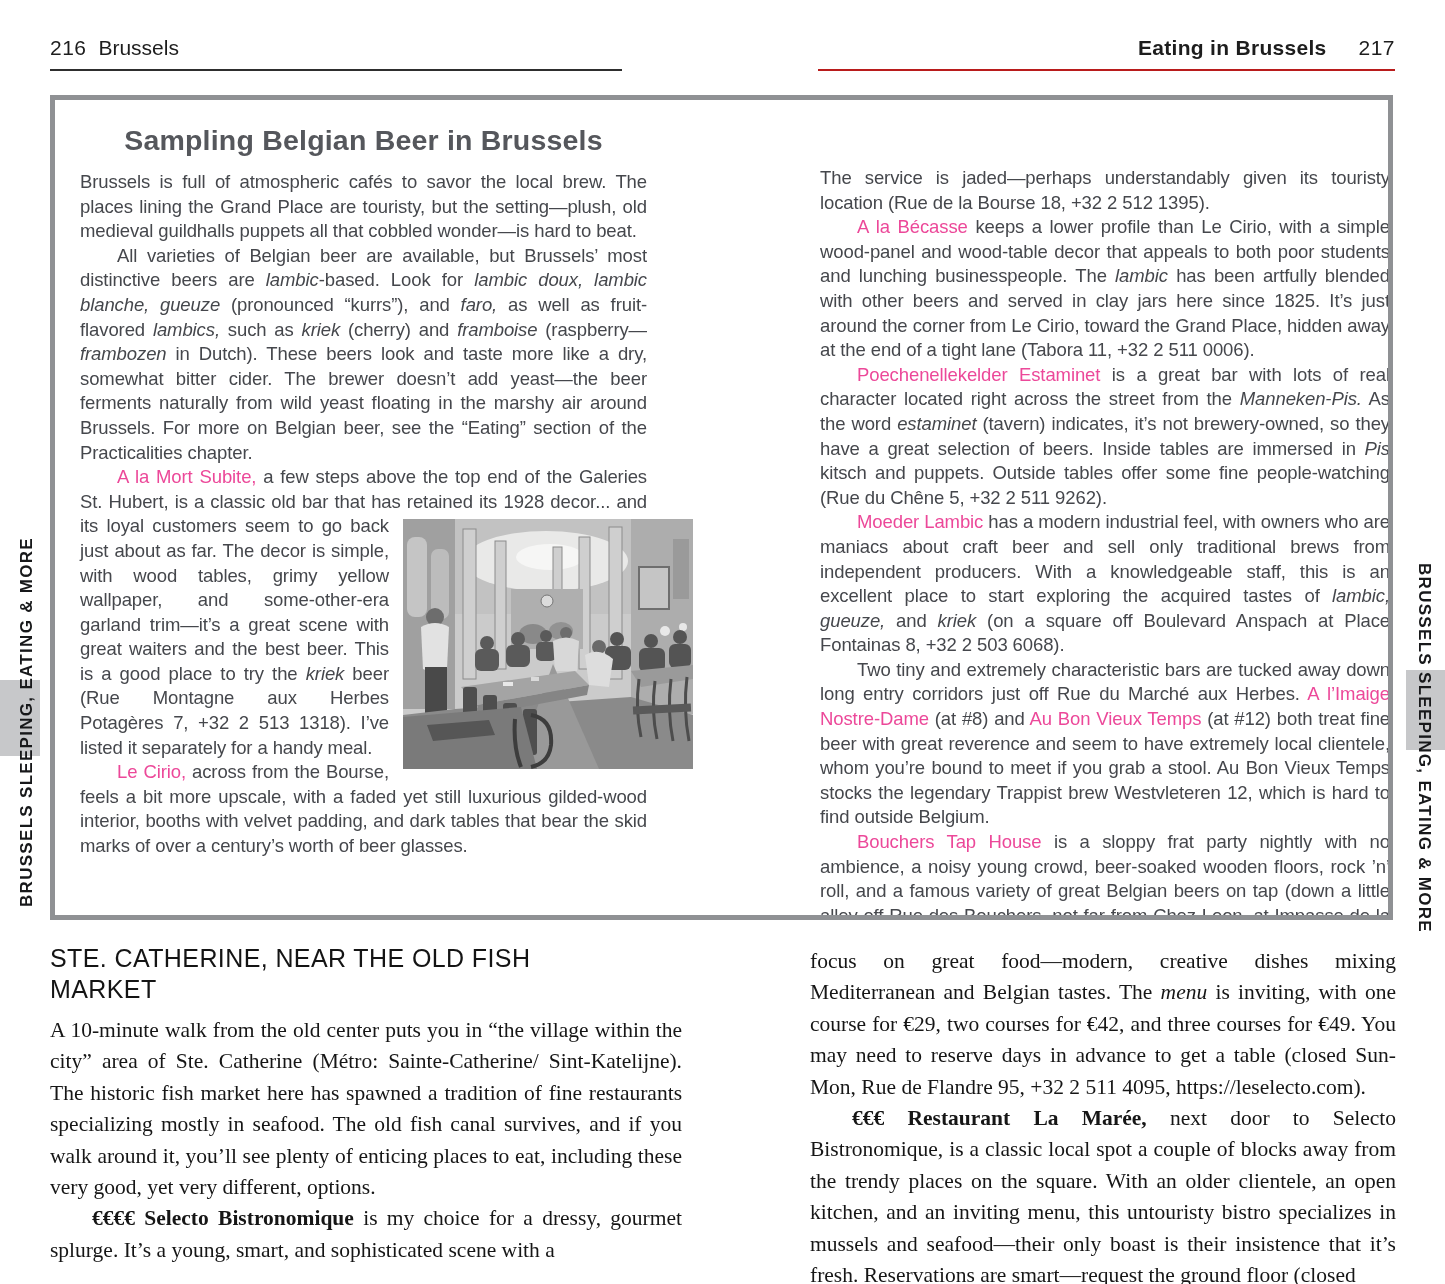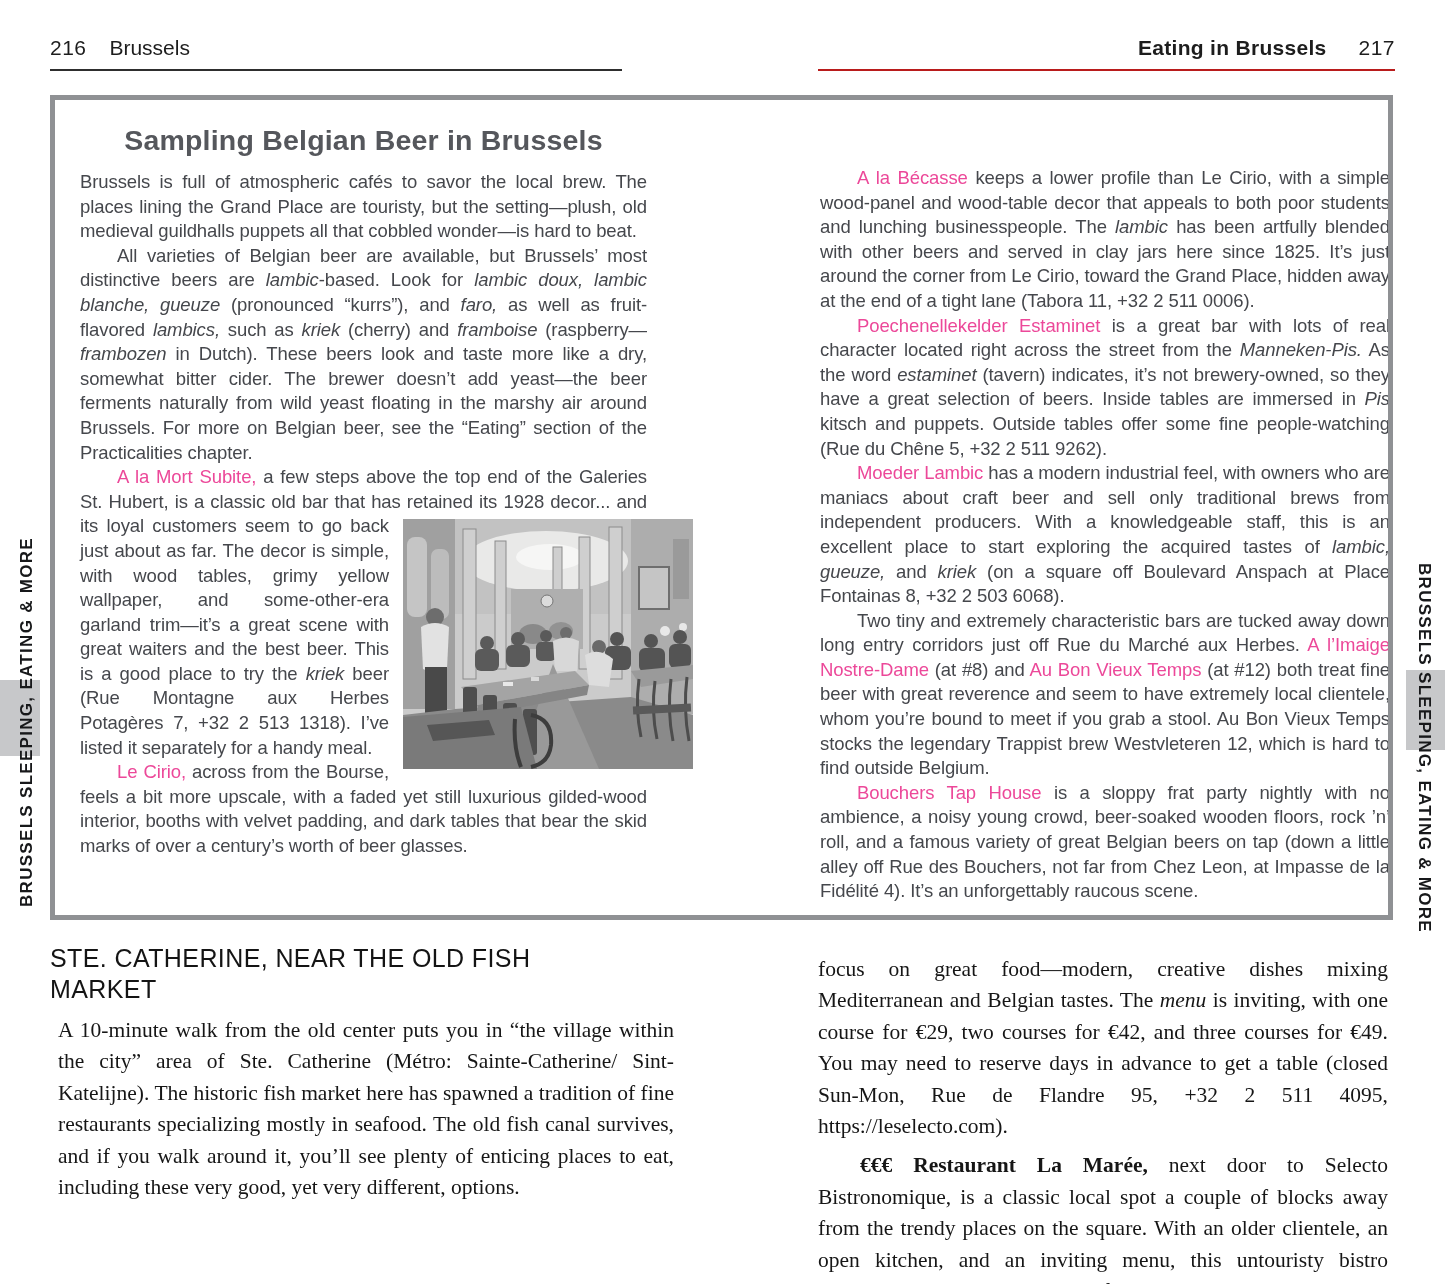--- a/index.html
+++ b/index.html
@@ -2,21 +2,21 @@
 <html><head>
 <meta charset="utf-8">
 <style>
   html,body{margin:0;padding:0;background:#ffffff;}
   .page{position:relative;width:1445px;height:1284px;background:#fff;overflow:hidden;
         font-family:"Liberation Sans",sans-serif;}
 
   
   .running-head{position:absolute;top:36px;padding-bottom:9px;font-size:21px;color:#1d1d1d;}
   .rh-left{left:50px;width:572px;border-bottom:2px solid #2e2e2e;}
-  .rh-left .rh-num{margin-right:17px;letter-spacing:0.5px;}
+  .rh-left .rh-num{margin-right:6px;letter-spacing:0.5px;}
   .rh-right{left:818px;width:577px;border-bottom:2px solid #b91c1c;text-align:right;}
   .rh-right .rh-title{font-weight:700;margin-right:26px;letter-spacing:0.3px;}
   .rh-right .rh-num{letter-spacing:0.5px;}
 
   
   .tab{position:absolute;background:#c7c8ca;}
   .tab-left{left:0;top:680px;width:40px;height:76px;}
   .tab-right{left:1406px;top:670px;width:39px;height:80px;}
   .side-label{position:absolute;white-space:nowrap;font-weight:700;font-size:17px;
               letter-spacing:1.3px;color:#17181a;}
@@ -39,21 +39,21 @@
   .ind{text-indent:37px;}
   .photo-float{float:right;width:290px;height:250px;margin:5px -46px 6px 14px;}
   .photo-float svg{display:block;width:100%;height:100%;}
 
   
   .bottom-col{position:absolute;}
   .bottom-left{left:50px;top:943px;width:632px;}
   .bottom-right{left:810px;top:946px;width:586px;}
   .section-heading{margin:0 0 10px 0;font-size:25px;line-height:31px;font-weight:400;
                    color:#141414;letter-spacing:0.4px;max-width:500px;}
-  .sp{margin:8px;font-family:"Liberation Serif",serif;font-size:21.5px;line-height:31.4px;
+  .sp{margin:0;font-family:"Liberation Serif",serif;font-size:21.5px;line-height:31.4px;
       text-align:justify;color:#161616;}
   .ind2{text-indent:42px;}
 </style>
 </head>
 <body>
 
 <div class="page">
 
   <div class="tab tab-left"></div>
   <div class="tab tab-right"></div>
@@ -147,31 +147,33 @@
             <g stroke="#3d3d3d" stroke-width="4" fill="none">
               <path d="M128 196 Q150 200 148 226 Q146 244 128 248"></path>
               <path d="M112 200 Q110 228 118 248"></path>
             </g>
           </svg>
           </span><span> and its loyal customers seem to go back just about as far. The decor is simple, with wood tables, grimy yellow wallpaper, and some-other-era garland trim—it’s a great scene with great waiters and the best beer. This is a good place to try the <span class="it">kriek</span> beer (Rue Montagne aux Herbes Potagères 7, +32 2 513 1318). I’ve listed it separately for a handy meal.</span></p>
       <p class="bp ind"><span class="bd">Le Cirio,</span> across from the Bourse, feels a bit more upscale, with a faded yet still luxurious gilded-wood interior, booths with velvet padding, and dark tables that bear the skid marks of over a century’s worth of beer glasses.</p>
     </div>
 
     <div class="box-col box-col-right">
+      <p class="bp">The service is jaded—perhaps understandably given its touristy location (Rue de la Bourse 18, +32 2 512 1395).</p>
       <p class="bp ind"><span class="bd">A la Bécasse</span> keeps a lower profile than Le Cirio, with a simple wood-panel and wood-table decor that appeals to both poor students and lunching businesspeople. The <span class="it">lambic</span> has been artfully blended with other beers and served in clay jars here since 1825. It’s just around the corner from Le Cirio, toward the Grand Place, hidden away at the end of a tight lane (Tabora 11, +32 2 511 0006).</p>
       <p class="bp ind"><span class="bd">Poechenellekelder Estaminet</span> is a great bar with lots of real character located right across the street from the <span class="it">Manneken-Pis.</span> As the word <span class="it">estaminet</span> (tavern) indicates, it’s not brewery-owned, so they have a great selection of beers. Inside tables are immersed in <span class="it">Pis</span> kitsch and puppets. Outside tables offer some fine people-watching (Rue du Chêne 5, +32 2 511 9262).</p>
       <p class="bp ind"><span class="bd">Moeder Lambic</span> has a modern industrial feel, with owners who are maniacs about craft beer and sell only traditional brews from independent producers. With a knowledgeable staff, this is an excellent place to start exploring the acquired tastes of <span class="it">lambic, gueuze,</span> and <span class="it">kriek</span> (on a square off Boulevard Anspach at Place Fontainas 8, +32 2 503 6068).</p>
       <p class="bp ind">Two tiny and extremely characteristic bars are tucked away down long entry corridors just off Rue du Marché aux Herbes. <span class="bd">A l’Imaige Nostre-Dame</span> (at #8) and <span class="bd">Au Bon Vieux Temps</span> (at #12) both treat fine beer with great reverence and seem to have extremely local clientele, whom you’re bound to meet if you grab a stool. Au Bon Vieux Temps stocks the legendary Trappist brew Westvleteren 12, which is hard to find outside Belgium.</p>
       <p class="bp ind"><span class="bd">Bouchers Tap House</span> is a sloppy frat party nightly with no ambience, a noisy young crowd, beer-soaked wooden floors, rock ’n’ roll, and a famous variety of great Belgian beers on tap (down a little alley off Rue des Bouchers, not far from Chez Leon, at Impasse de la Fidélité 4). It’s an unforgettably raucous scene.</p>
     </div>
   </div>
 
   <div class="bottom-col bottom-left">
     <h3 class="section-heading">STE. CATHERINE, NEAR THE OLD FISH MARKET</h3>
     <p class="sp">A 10-minute walk from the old center puts you in “the village within the city” area of Ste. Catherine (Métro: Sainte-Catherine/ Sint-Katelijne). The historic fish market here has spawned a tradition of fine restaurants specializing mostly in seafood. The old fish canal survives, and if you walk around it, you’ll see plenty of enticing places to eat, including these very good, yet very different, options.</p>
+    <p class="sp ind2"><span class="bd">€€€€ Selecto Bistronomique</span> is my choice for a dressy, gourmet splurge. It’s a young, smart, and sophisticated scene with a</p>
   </div>
 
   <div class="bottom-col bottom-right">
     <p class="sp">focus on great food—modern, creative dishes mixing Mediterranean and Belgian tastes. The <span class="it">menu</span> is inviting, with one course for €29, two courses for €42, and three courses for €49. You may need to reserve days in advance to get a table (closed Sun-Mon, Rue de Flandre 95, +32 2 511 4095, https://leselecto.com).</p>
     <p class="sp ind2"><span class="bd">€€€ Restaurant La Marée,</span> next door to Selecto Bistronomique, is a classic local spot a couple of blocks away from the trendy places on the square. With an older clientele, an open kitchen, and an inviting menu, this untouristy bistro specializes in mussels and seafood—their only boast is their insistence that it’s fresh. Reservations are smart—request the ground floor (closed</p>
   </div>
 
 </div>
 
 </body></html>

